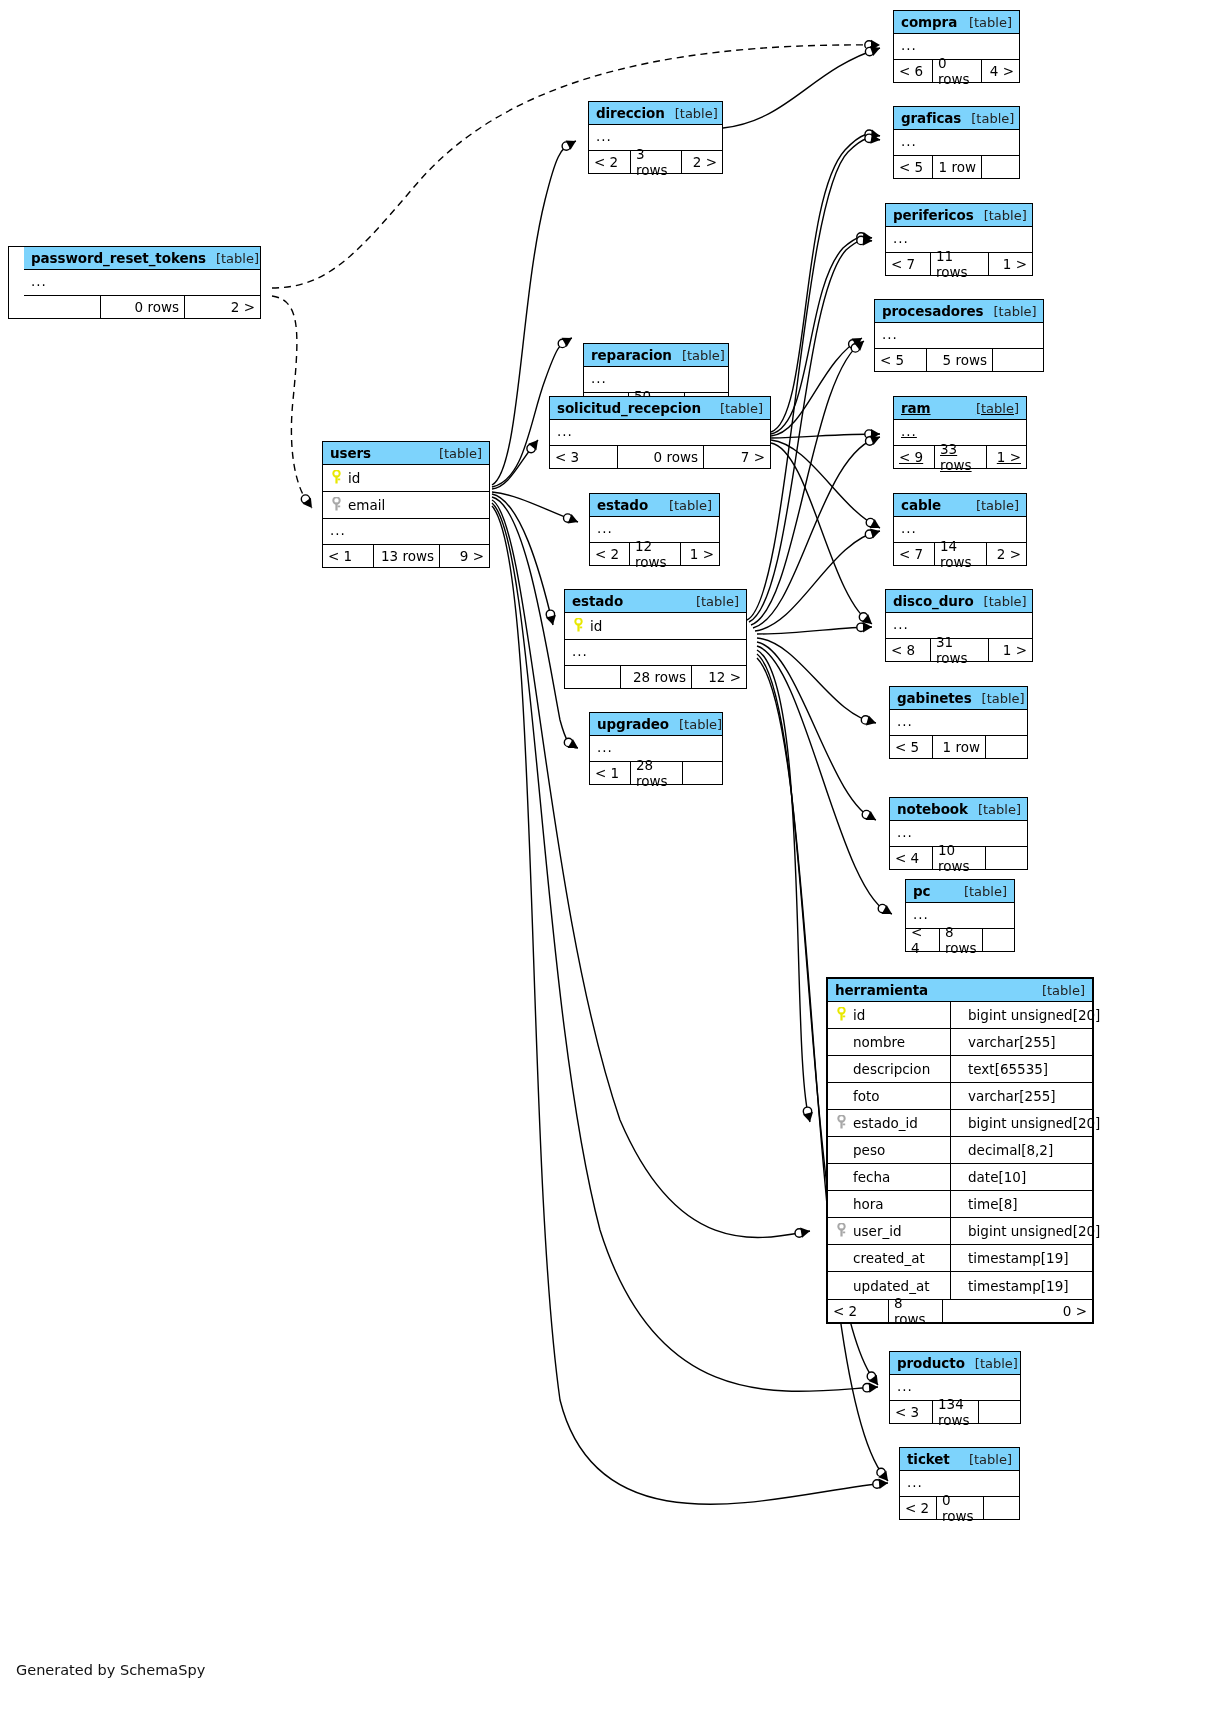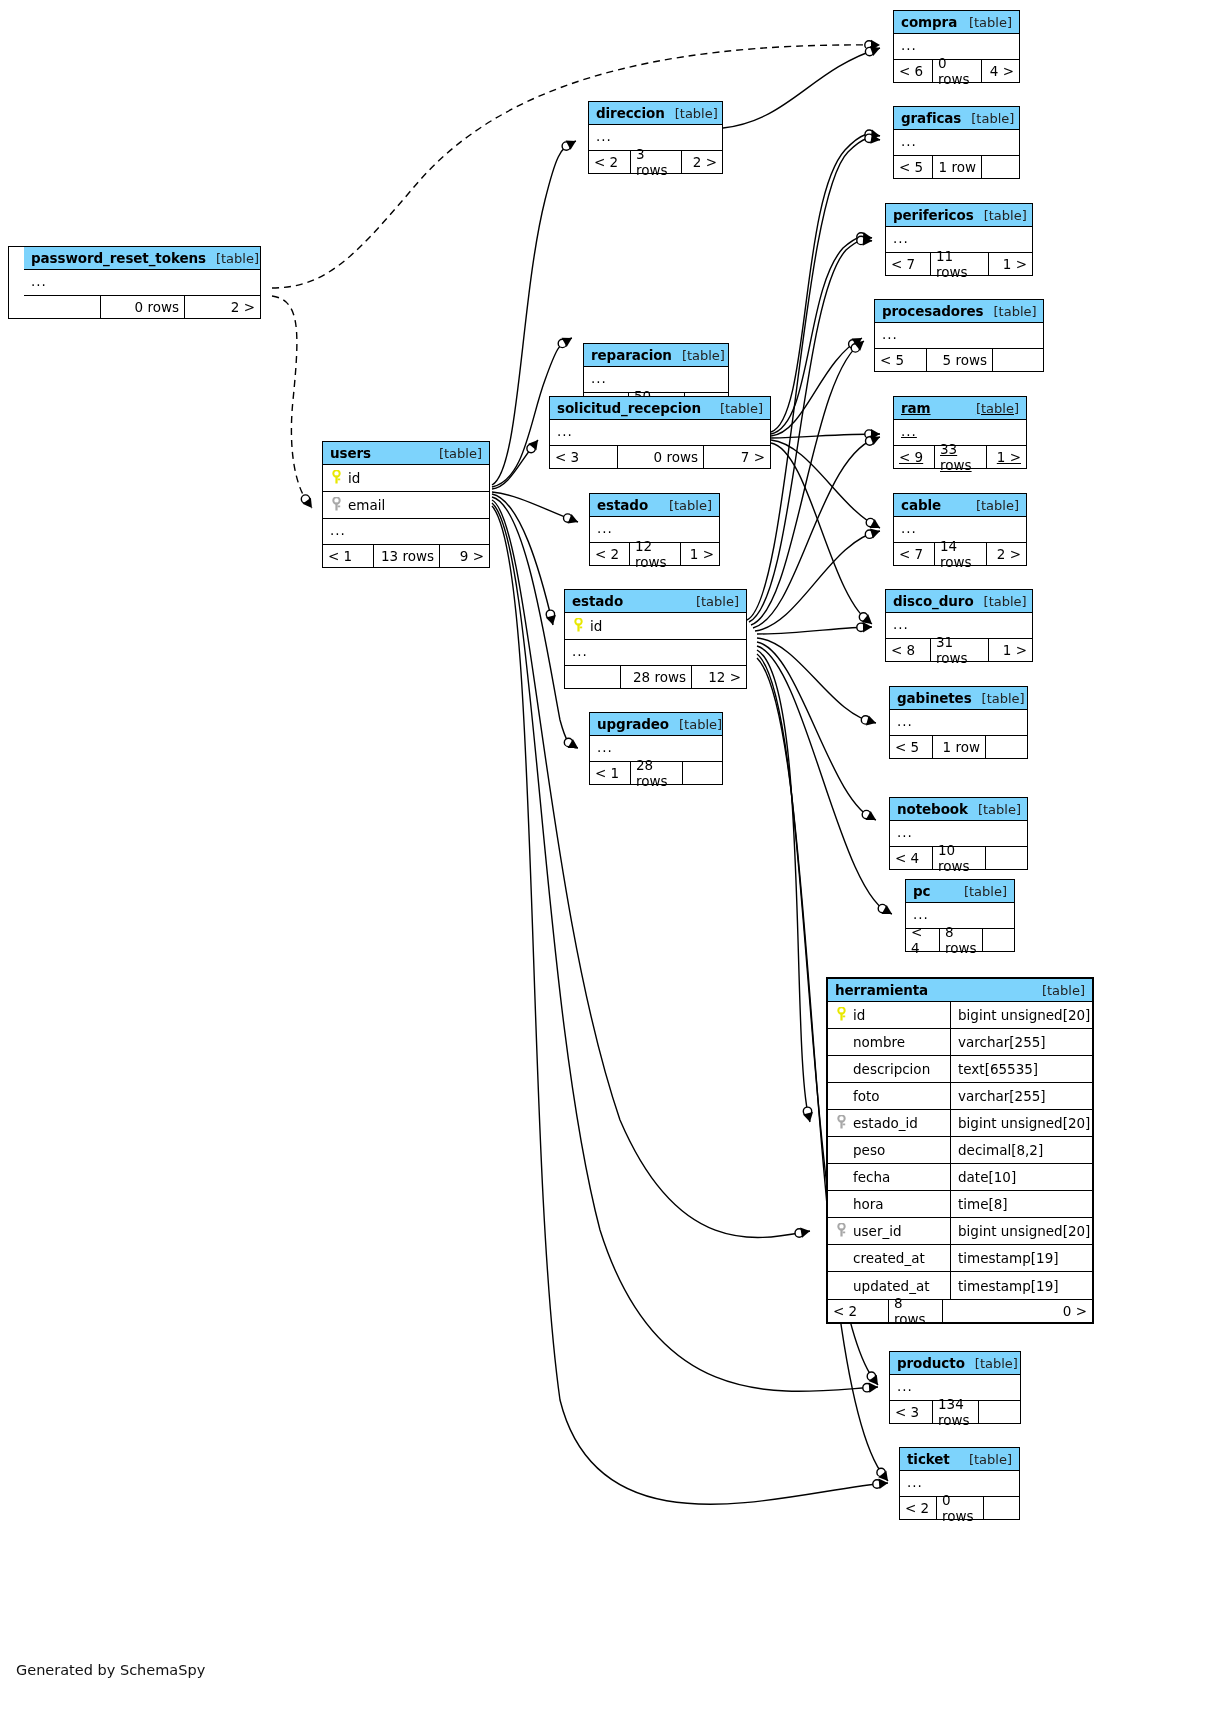--- a/index.html
+++ b/index.html
@@ -72,21 +72,21 @@
     height: 25px;
     color: #000;
     font-size: 13.5px;
     letter-spacing: 1px;
     align-items: flex-start;
     padding-top: 3px;
   }
   .colname { flex: 1 1 auto; padding-left: 2px; }
   .coltype {
     border-left: 1.6px solid #000;
-    padding-left: 7px;
+    padding-left: 17px;
     width: 142px;
     box-sizing: border-box;
     margin-left: 13px;
     height: 100%;
     display: flex;
     align-items: center;
   }
   .keyicon {
     width: 13px;
     display: inline-block;

